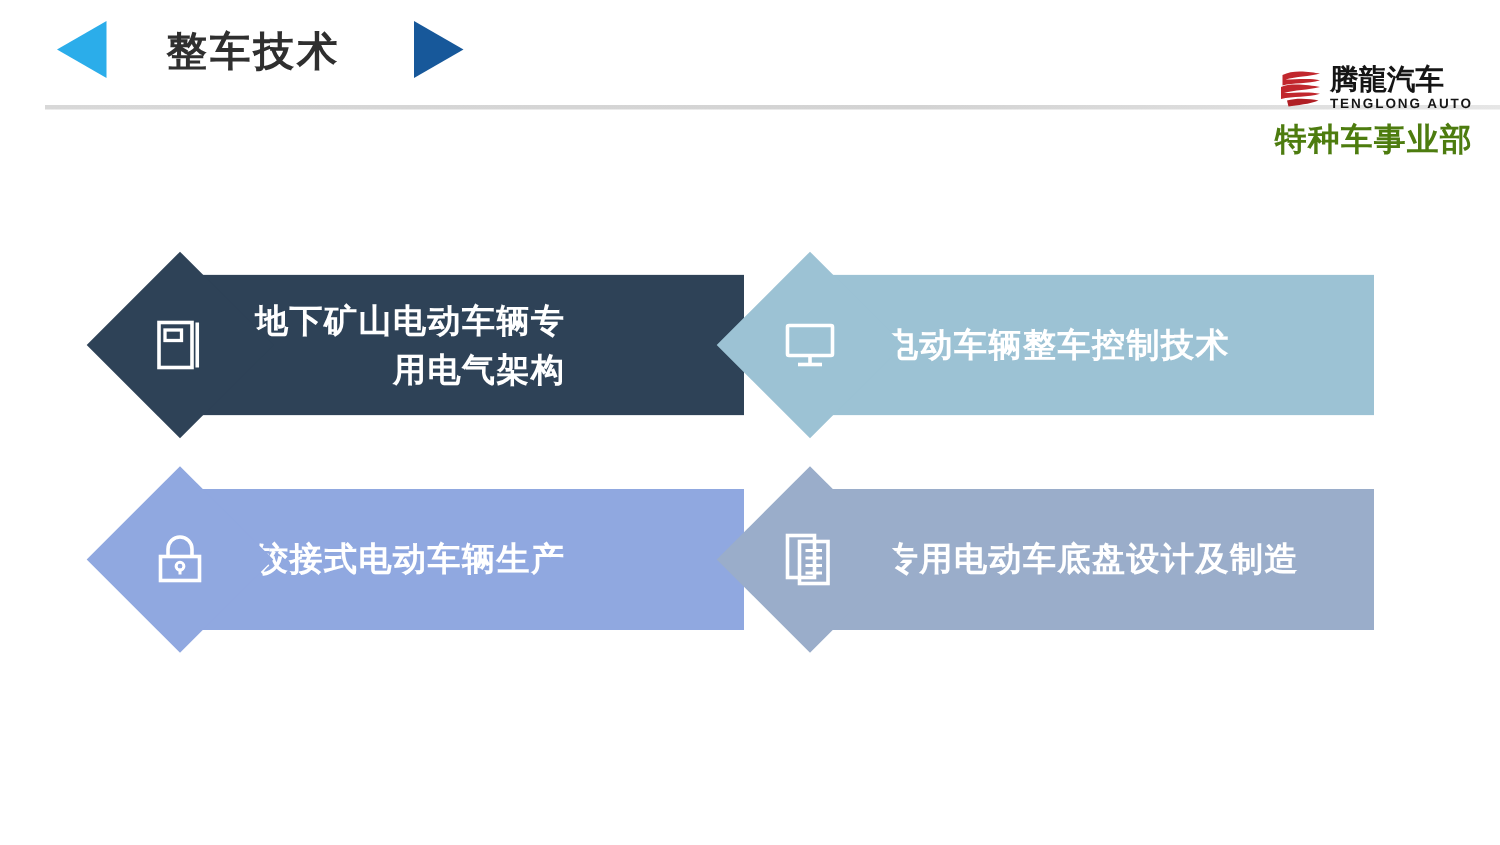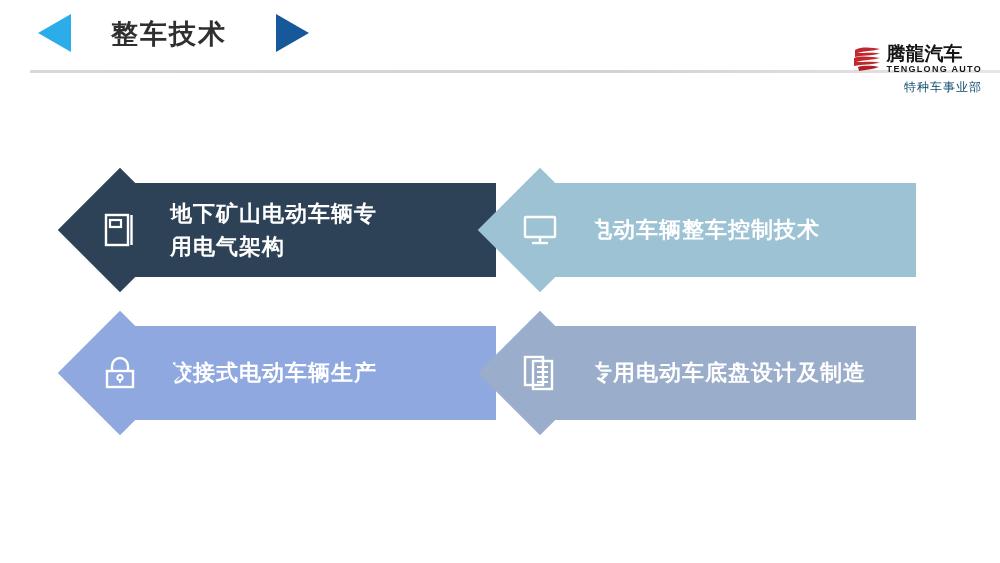--- a/index.html
+++ b/index.html
@@ -107,35 +107,36 @@
   .logo-en {
     font-size: 9px;
     font-weight: bold;
     color: #151515;
     letter-spacing: 1.3px;
     line-height: 11px;
     white-space: nowrap;
   }
   .logo-sub {
     margin-top: 5px;
-    font-size: 12px;
-    font-weight: normal;
-    color: #0c4a6e;
+    font-size: 21px;
+    font-weight: bold;
+    color: #4d7c0f;
     letter-spacing: 1px;
     white-space: nowrap;
     text-align: right;
   }
 
   
   .cards {
     position: absolute;
     left: 0;
     top: 0;
     width: 1000px;
     height: 445px;
+    text-align: right;
   }
   .card {
     position: absolute;
     width: 420px;
     height: 94px;
   }
   .card.pos-0 { left: 76px;  top: 183px; }
   .card.pos-1 { left: 496px; top: 183px; }
   .card.pos-2 { left: 76px;  top: 326px; }
   .card.pos-3 { left: 496px; top: 326px; }

